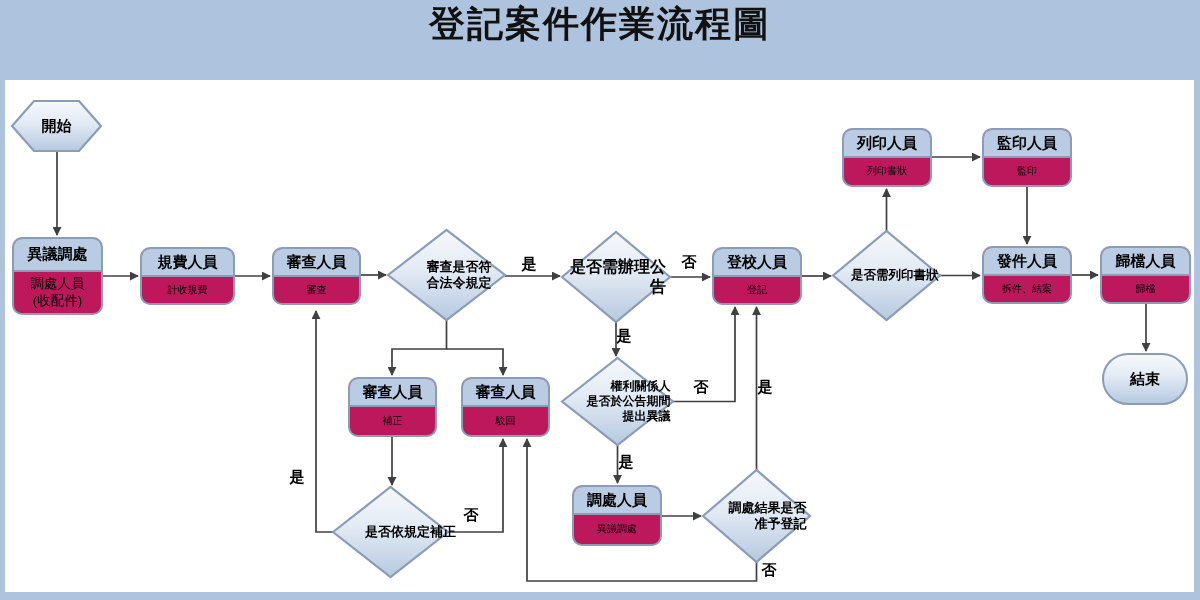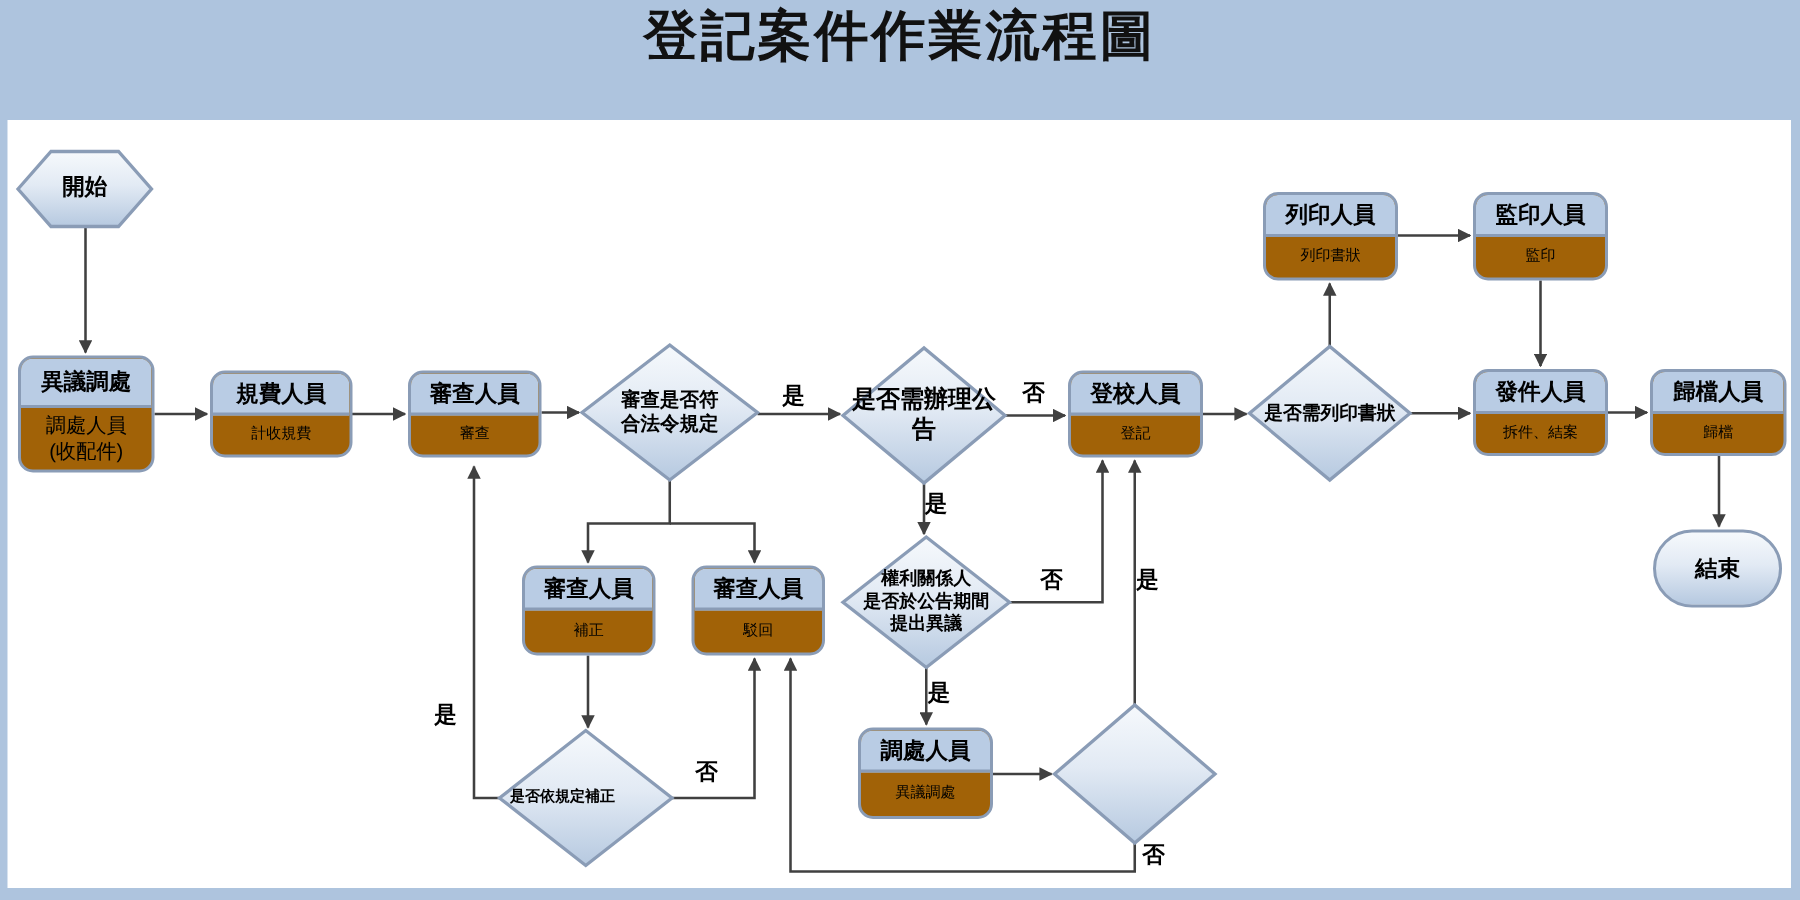--- a/index.html
+++ b/index.html
@@ -2,31 +2,31 @@
 <html><head>
 <meta charset="utf-8">
 <style>
   html,body{margin:0;padding:0;}
   body{font-family:"Liberation Sans",sans-serif;background:#aec4de;}
   .canvas{position:relative;width:1200px;height:600px;background:#aec4de;overflow:hidden;}
   .paper{position:absolute;left:5px;top:80px;width:1189px;height:512px;background:#ffffff;}
   .titlebar{position:absolute;left:0;top:0;width:1200px;height:80px;display:flex;align-items:flex-start;justify-content:center;}
   .title{font-size:36px;font-weight:600;color:#111;letter-spacing:2px;}
   svg.wires{position:absolute;left:0;top:0;width:1200px;height:600px;}
-  .pbox{position:absolute;border:2px solid #8a9cb6;border-radius:10px;background:#a16207;
+  .pbox{position:absolute;border:2px solid #8a9cb6;border-radius:10px;background:#be185d;
         display:flex;flex-direction:column;box-sizing:border-box;overflow:hidden;}
   .pbox .hd{background:#b9cce4;border-bottom:2px solid #8a9cb6;display:flex;align-items:center;justify-content:center;
             font-weight:bold;font-size:15px;color:#000;flex:0 0 26px;}
   .pbox.tall .hd{flex:0 0 31px;}
   .pbox .bd{flex:1;display:flex;align-items:center;justify-content:center;font-size:10px;color:#000;
             text-align:center;white-space:pre-line;line-height:1.25;}
   .stadium{position:absolute;border:2px solid #8a9cb6;border-radius:27px;box-sizing:border-box;
            background:linear-gradient(180deg,#f6f9fc 0%,#e2eaf4 45%,#b6c9e0 100%);
            display:flex;align-items:center;justify-content:center;font-size:15px;font-weight:bold;color:#000;}
-  .dtext{position:absolute;transform:translate(-50%,-50%);text-align:center;white-space:pre-line;
+  .dtext{position:absolute;transform:translate(-50%,-50%);text-align:right;white-space:pre-line;
          font-weight:bold;color:#000;line-height:1.25;}
   .elabel{position:absolute;transform:translate(-50%,-50%);font-size:15px;font-weight:bold;color:#000;}
 </style>
 </head>
 <body>
 
 <div class="canvas">
 
   <div class="titlebar">
     <div class="title">登記案件作業流程圖</div>
@@ -130,24 +130,26 @@
     <div class="bd">異議調處</div>
   </div>
 
   <div class="stadium" style="left:1102px;top:353px;width:86px;height:52px">結束</div>
 
   <div class="dtext" style="left:56.5px;top:126px;font-size:15px">開始</div>
   <div class="dtext" style="left:446.5px;top:275px;width:90px;font-size:13px">審查是否符
 合法令規定</div>
   <div class="dtext" style="left:616px;top:277px;width:100px;font-size:16px">是否需辦理公告</div>
   <div class="dtext" style="left:886.5px;top:276px;width:104px;font-size:12.5px">是否需列印書狀</div>
-  <div class="dtext" style="left:375px;top:532px;width:104px;font-size:10px">是否依規定補正</div>
+  <div class="dtext" style="left:404px;top:532px;width:104px;font-size:13px">是否依規定補正</div>
   <div class="dtext" style="left:617.5px;top:401px;width:106px;font-size:12px">權利關係人
 是否於公告期間
 提出異議</div>
+  <div class="dtext" style="left:756.5px;top:516px;width:100px;font-size:13px">調處結果是否
+准予登記</div>
 
   <div class="elabel" style="left:529px;top:264px">是</div>
   <div class="elabel" style="left:689px;top:262px">否</div>
   <div class="elabel" style="left:624px;top:336px">是</div>
   <div class="elabel" style="left:701px;top:387px">否</div>
   <div class="elabel" style="left:626px;top:462px">是</div>
   <div class="elabel" style="left:765px;top:387px">是</div>
   <div class="elabel" style="left:769px;top:570px">否</div>
   <div class="elabel" style="left:471px;top:515px">否</div>
   <div class="elabel" style="left:297px;top:477px">是</div>

